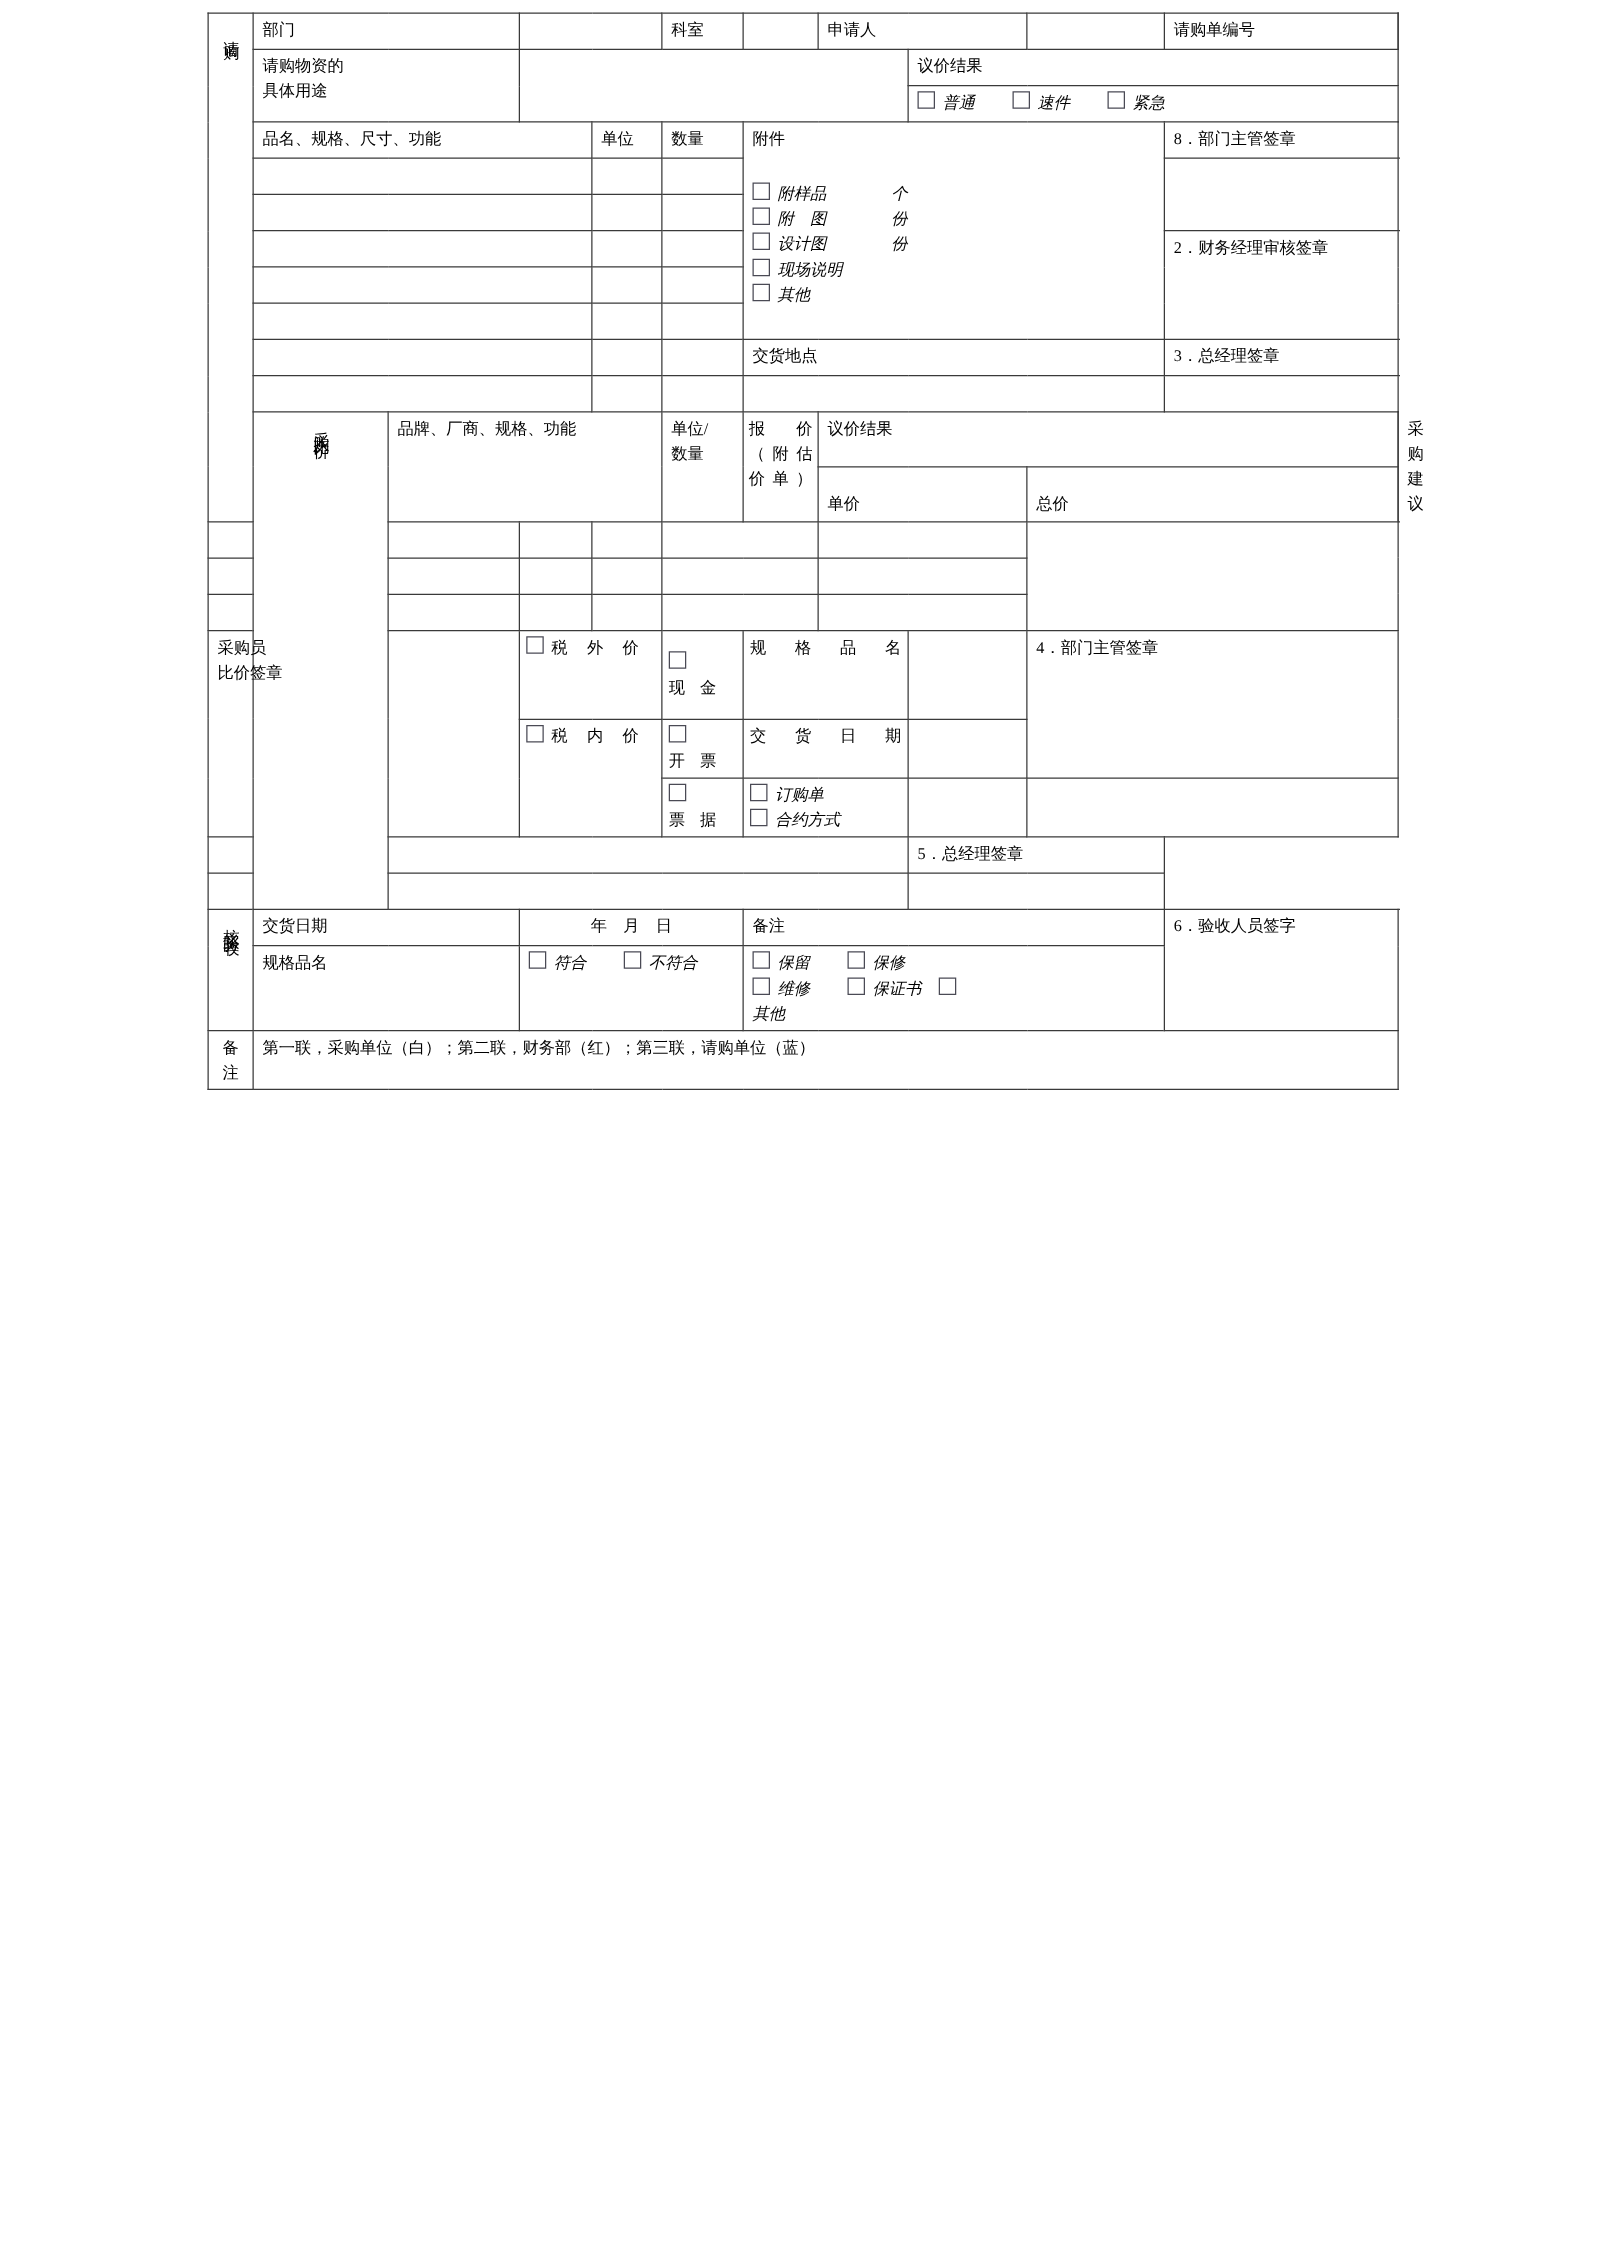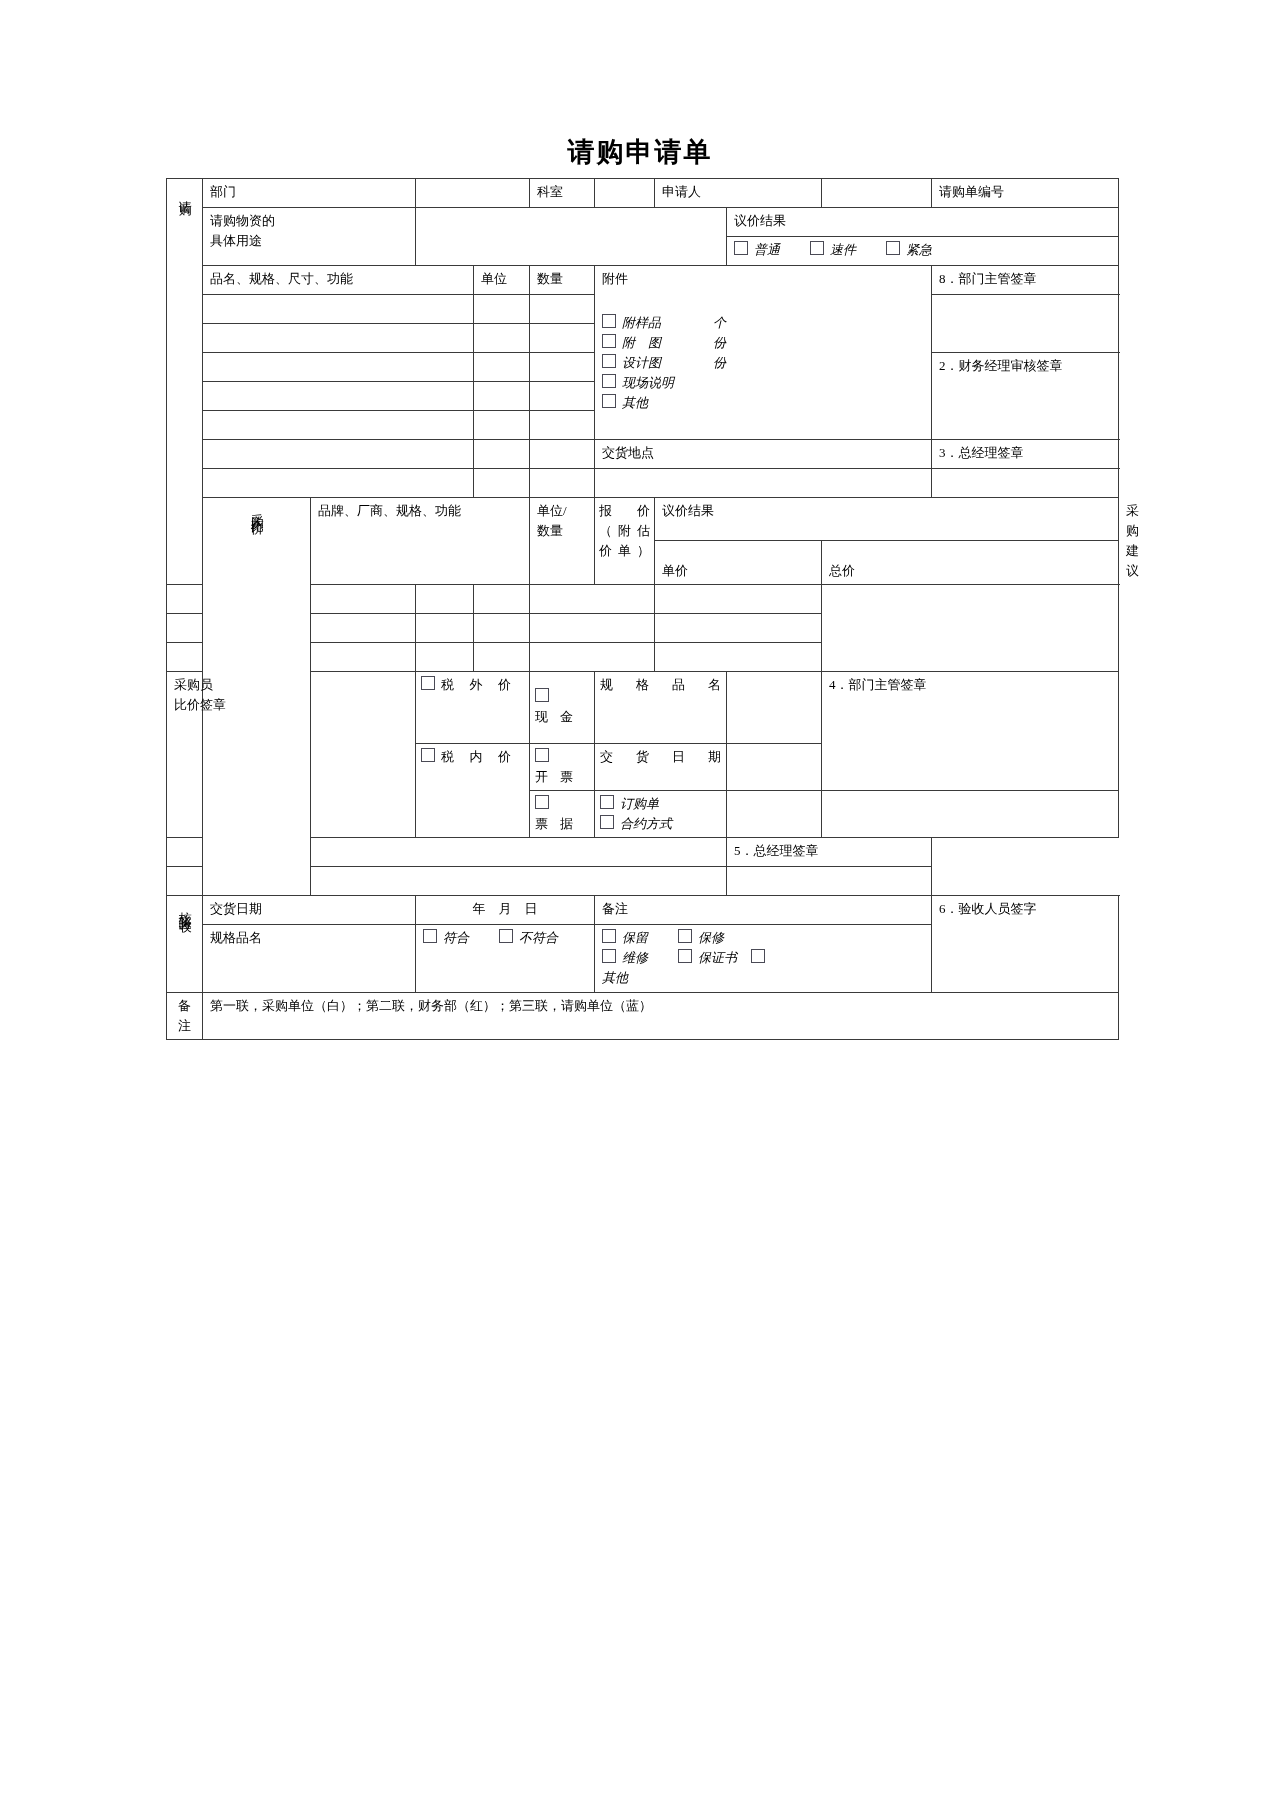--- a/index.html
+++ b/index.html
@@ -89,21 +89,20 @@
   .tall { height: 46px; margin-left: 16px; }
   .tall2 { height: 40px; margin-left: 20px; }
   .ftr td { height: 20px; }
   .center-mid { text-align: center; vertical-align: middle; }
 </style>
 </head>
 <body>
 
 <div class="page">
 
-  <div class="title">请购申请单</div>
 
 
   <table class="form">
     <colgroup>
       <col style="width:36px">
       <col style="width:108px">
       <col style="width:105px">
       <col style="width:58px">
       <col style="width:56px">
       <col style="width:65px">

